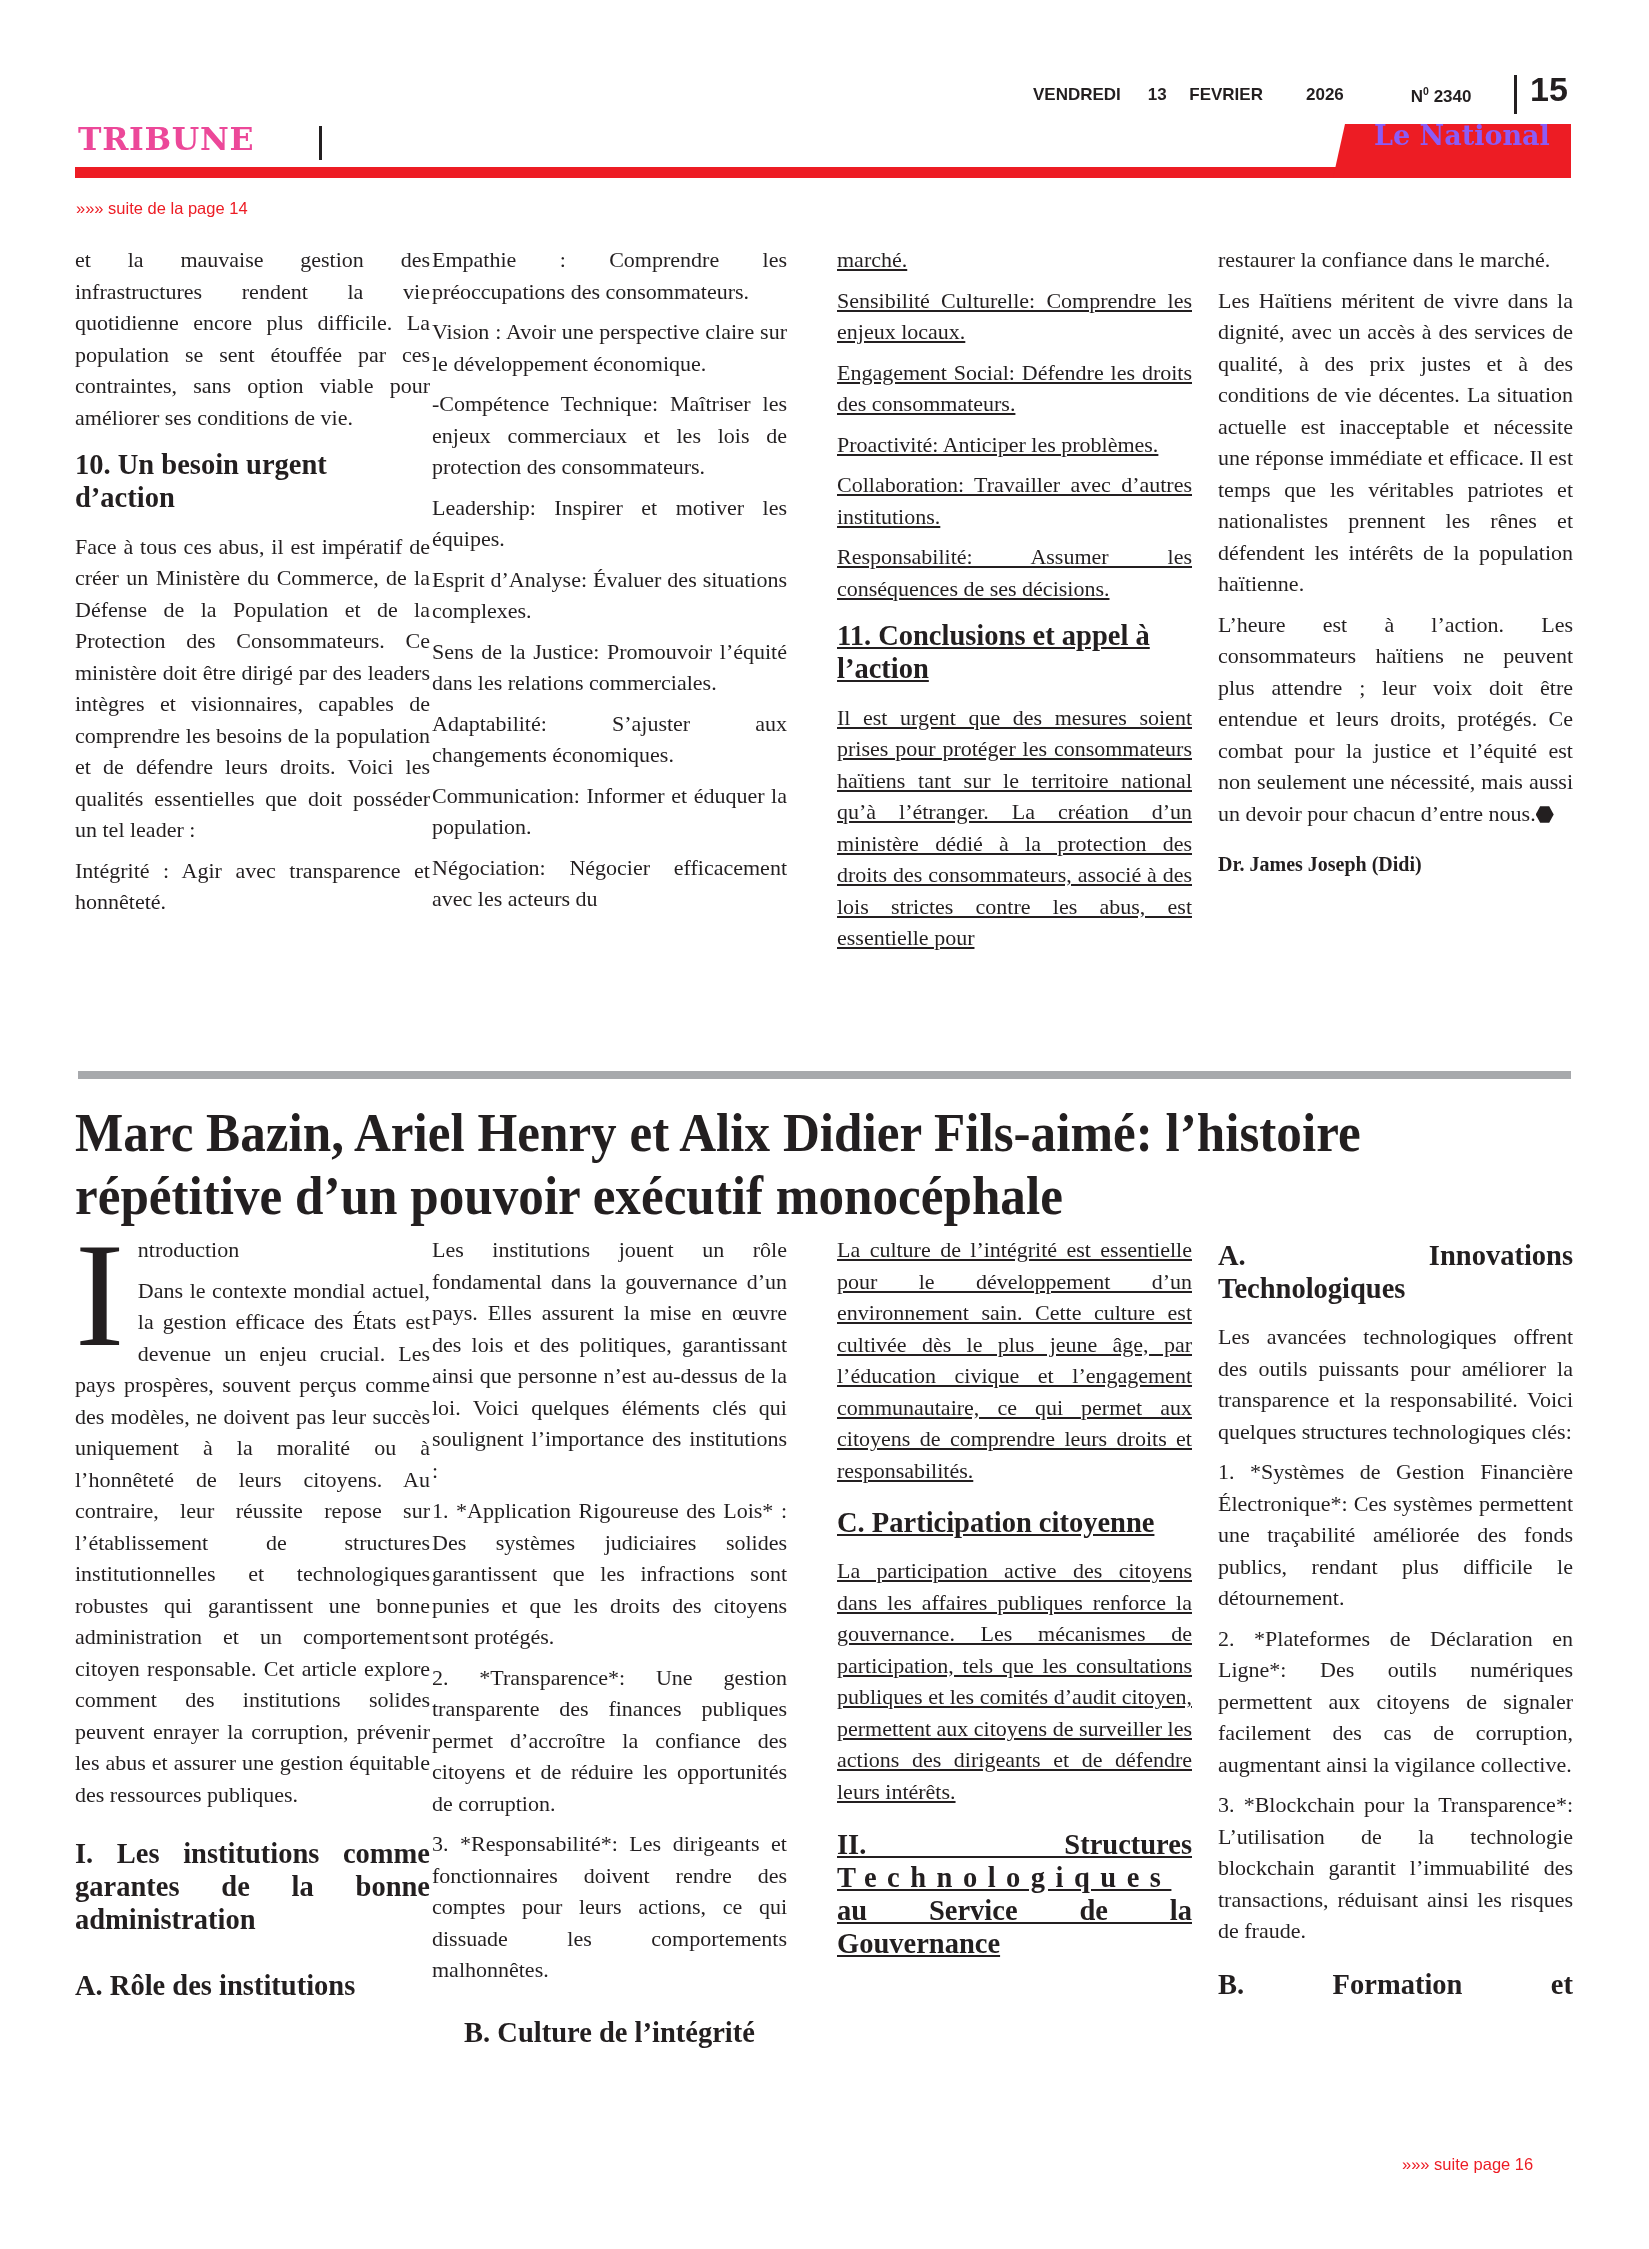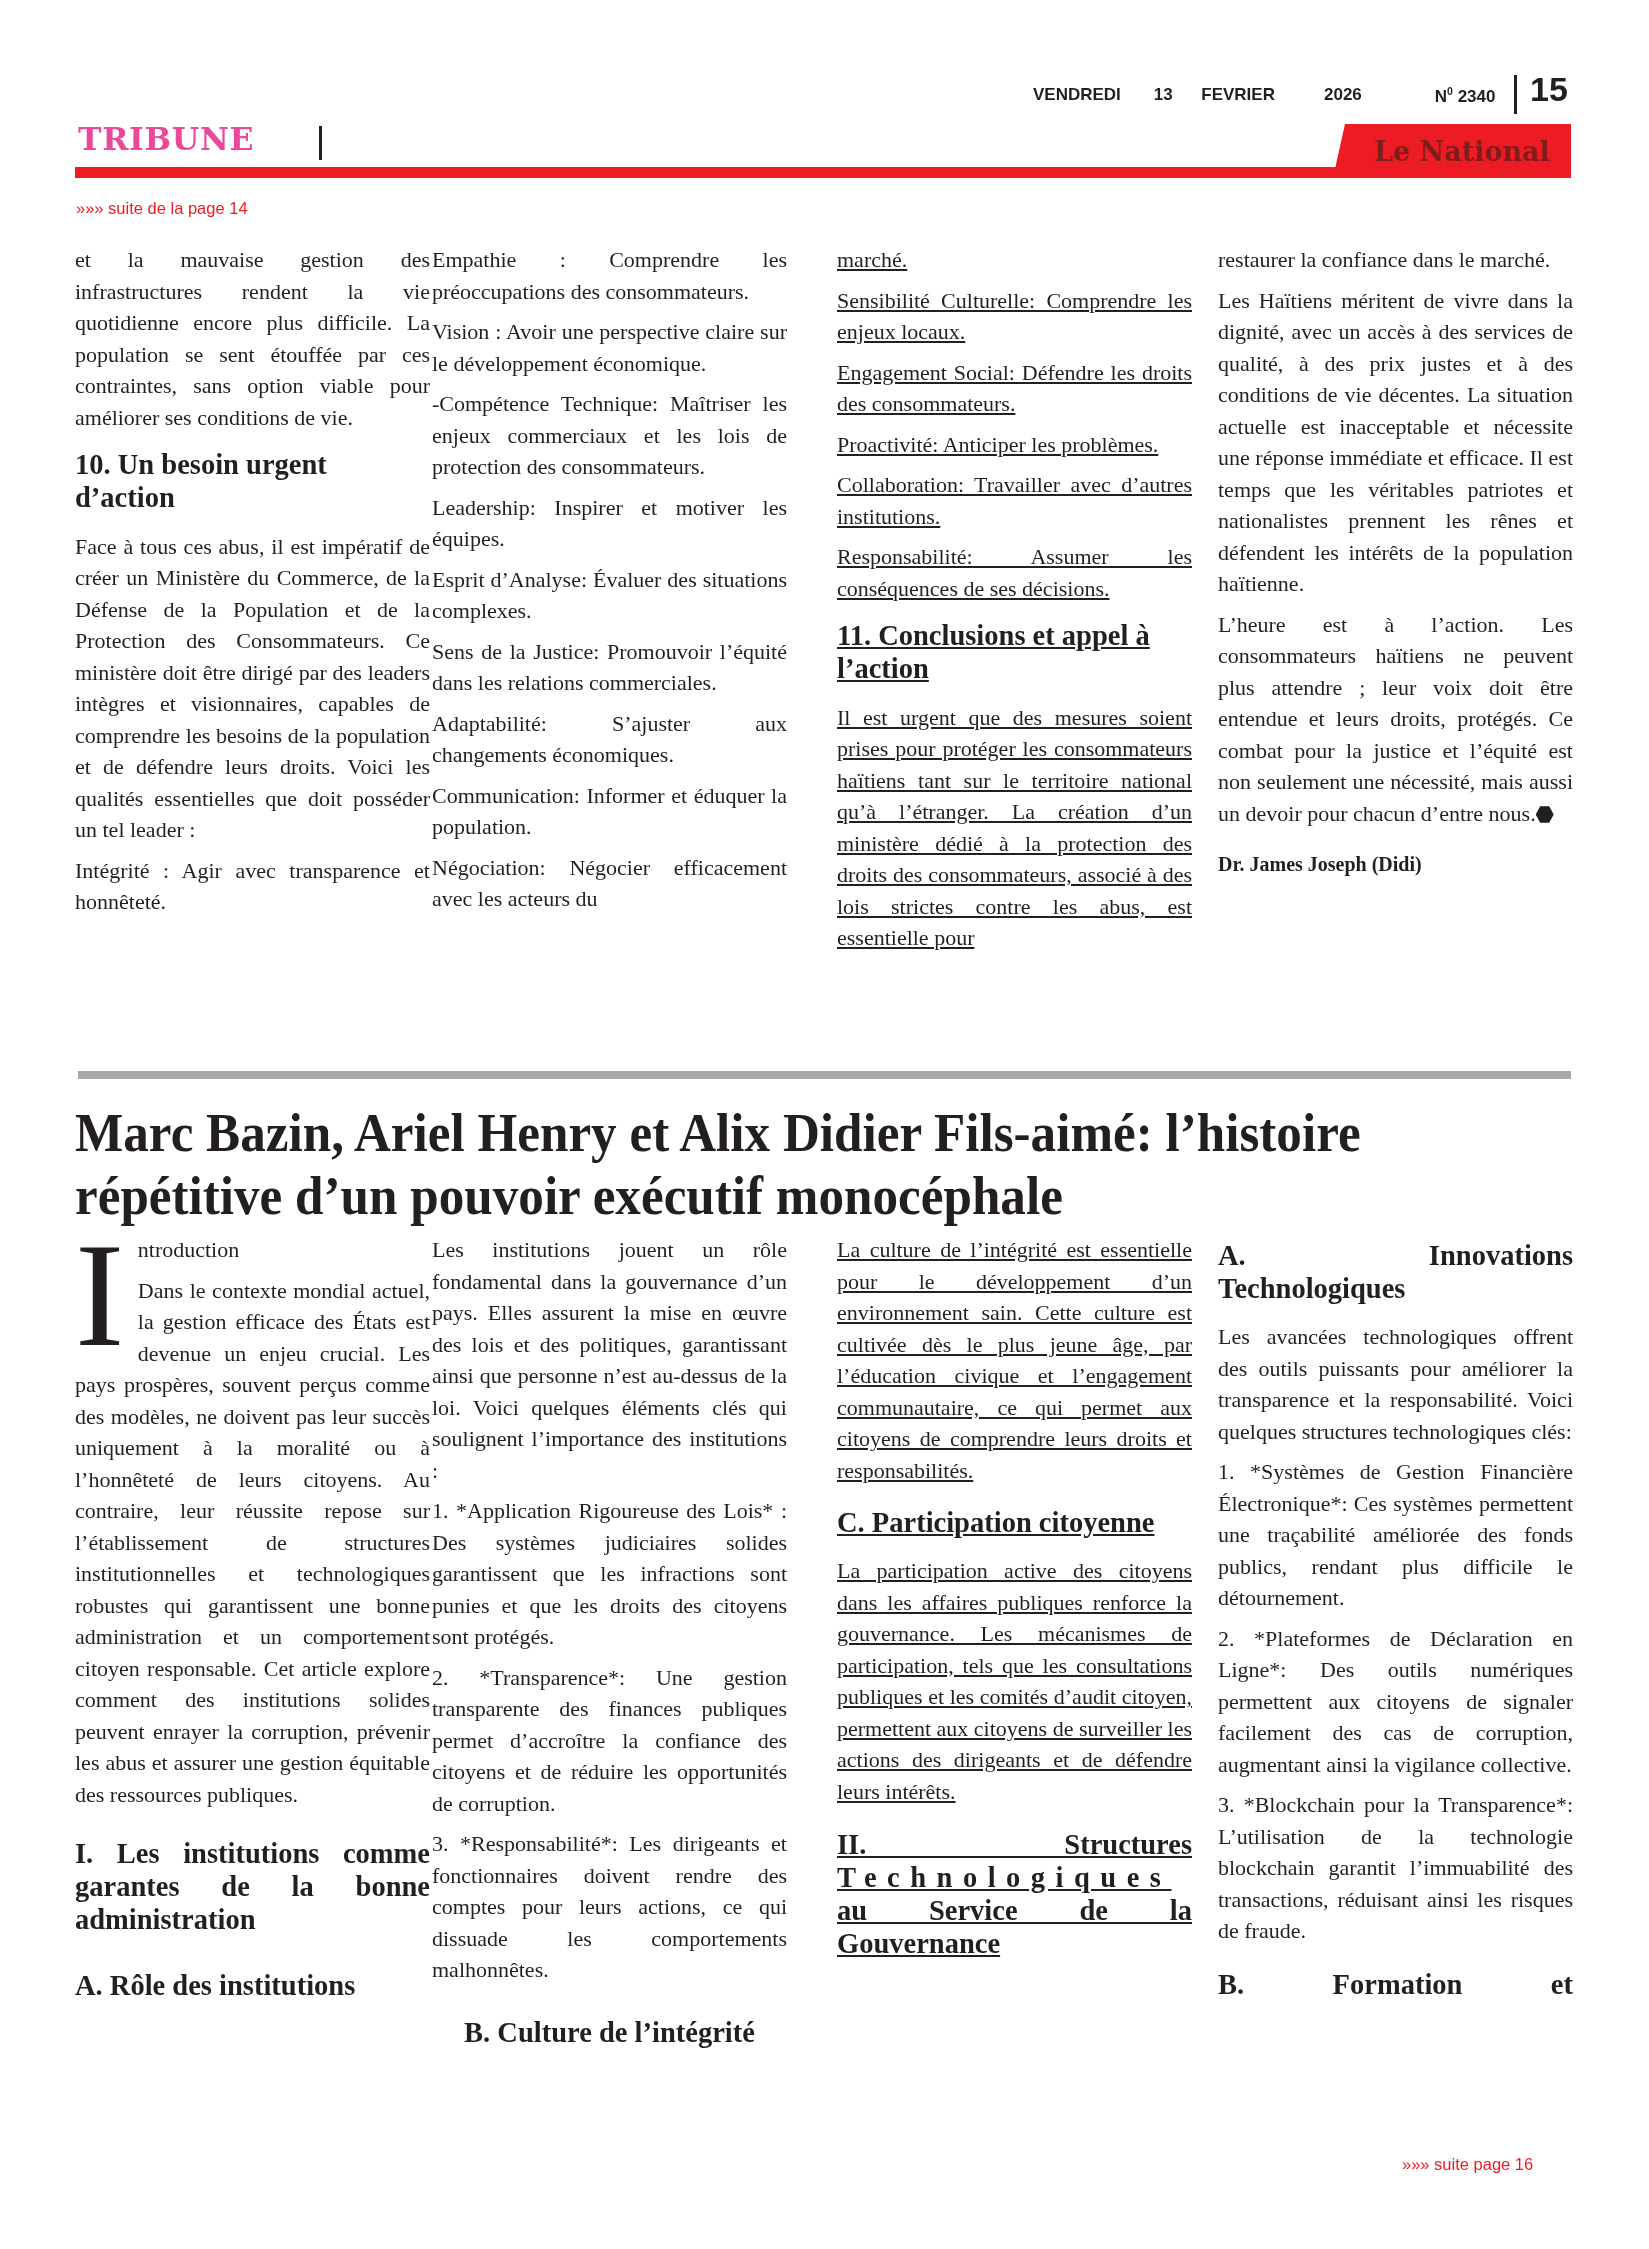--- a/index.html
+++ b/index.html
@@ -10,40 +10,40 @@
   .masthead { position: absolute; left: 0; top: 0; width: 1650px; height: 195px; }
   .section-name {
     position: absolute; left: 78px; top: 120px;
     font-family: "DejaVu Serif", serif; font-weight: bold; font-size: 31.5px; letter-spacing: 0.7px;
     color: #ec4899;
   }
   .section-sep { position: absolute; left: 319px; top: 126px; width: 3px; height: 34px; background: #231f20; }
   .issue-meta {
     position: absolute; top: 85px; left: 1033px;
     font-family: "Liberation Sans", "DejaVu Sans", sans-serif; font-weight: bold; font-size: 17px;
-    color: #231f20; display: flex; gap: 12px;
+    color: #231f20; display: flex; gap: 6px;
   }
   .issue-meta .m-day { margin-right: 21px; }
   .issue-meta .m-date { margin-right: 16.5px; }
   .issue-meta .m-month { margin-right: 37px; }
   .issue-meta .m-year { margin-right: 61px; }
   .issue-meta sup { font-size: 10.5px; }
   .page-sep { position: absolute; left: 1514px; top: 75px; width: 3px; height: 39px; background: #231f20; }
   .page-number {
     position: absolute; left: 1530px; top: 70px;
     font-family: "Liberation Sans", "DejaVu Sans", sans-serif; font-weight: bold; font-size: 34px; color: #231f20;
   }
   .red-rule { position: absolute; left: 75px; top: 167px; width: 1496px; height: 11.2px; background: #ed1c24; }
   .brand-tab {
     position: absolute; left: 1333px; top: 124px; width: 238px; height: 54px; background: #ed1c24;
     clip-path: polygon(12px 0, 100% 0, 100% 100%, 0 100%);
   }
   .brand-name {
-    position: absolute; left: 1374px; top: 136px;
-    font-family: "DejaVu Serif", serif; font-weight: bold; font-size: 27px; color: #7f1d1d;
+    position: absolute; left: 1374px; top: 120px;
+    font-family: "DejaVu Serif", serif; font-weight: bold; font-size: 27px; color: #8b5cf6;
   }
   .cont-from {
     position: absolute; left: 76px; top: 199px;
     font-family: "Liberation Sans", "DejaVu Sans", sans-serif; font-size: 16.5px; color: #ed1c24;
   }
 
   
   .col { position: absolute; width: 355px; font-size: 22px; line-height: 31.5px; text-align: justify; }
   .col p { margin-bottom: 9px; }
   .col h3 { font-weight: bold; font-size: 28.5px; line-height: 33px; margin: 15px 0 16.5px; text-align: left; }

